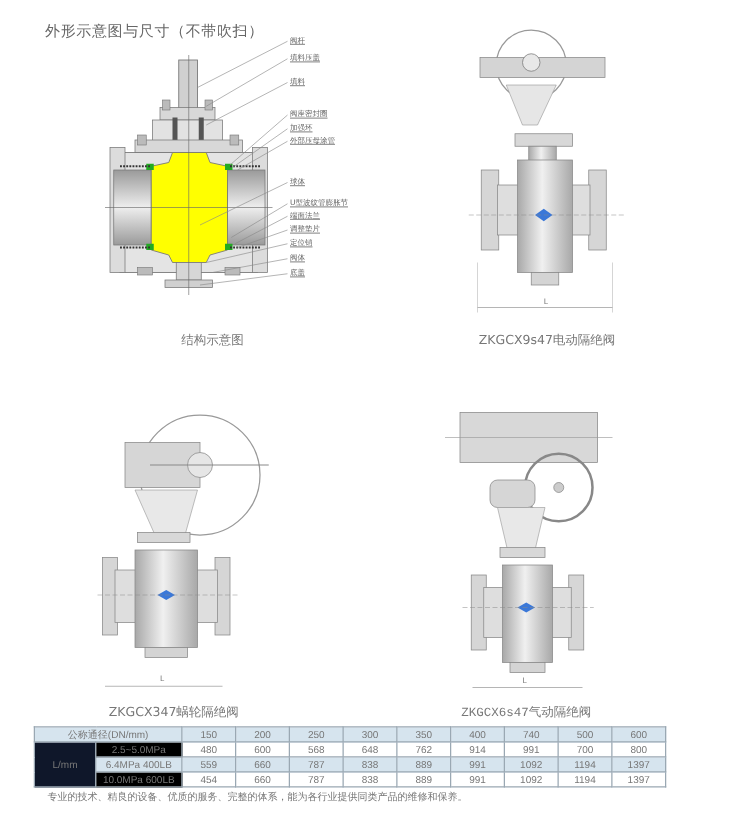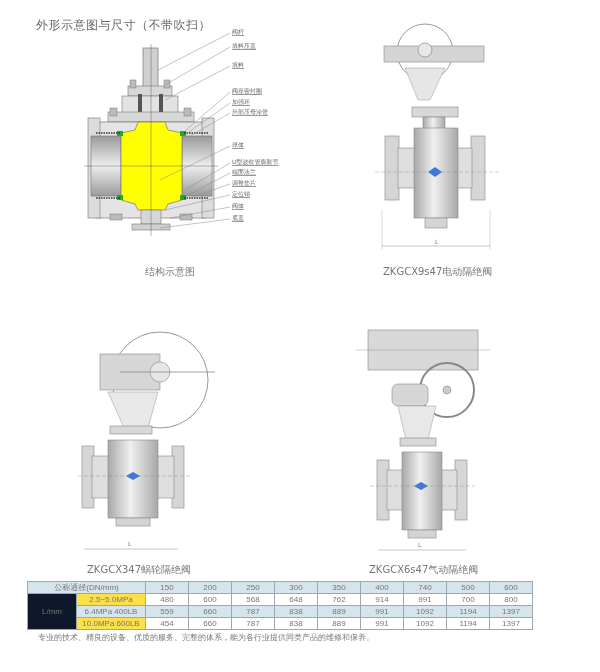--- a/index.html
+++ b/index.html
@@ -8,21 +8,21 @@
   .title { left:36px; top:17px; font-size:12px; color:#666; letter-spacing:0.5px; }
   .caption { font-size:10px; color:#777; white-space:nowrap; }
   .label { font-size:6px; color:#666; white-space:nowrap; text-decoration:underline; text-decoration-color:#999; }
   svg { position:absolute; overflow:visible; }
   table.dims { position:absolute; left:27px; top:581px; border-collapse:collapse; font-size:8px; color:#777; font-family:"Liberation Sans", sans-serif; }
   table.dims td { border:1px solid #9aa8b3; height:11px; padding:0 2px; text-align:center; }
   table.dims tr.hl td { background:#d6e4ee; }
   table.dims td.dn { width:38px; }
   table.dims td.side { background:#0f172a; width:44px; }
   table.dims td.sub { width:64px; }
-  table.dims td.hdr { background:#fde047; }
+  table.dims td.hdr { background:#000000; }
   .footer { left:38px; top:632px; font-size:8px; color:#777; white-space:nowrap; }
 </style>
 </head>
 <body>
 
 <div class="abs title">外形示意图与尺寸（不带吹扫）</div>
 
 <div>
   <svg width="600" height="672" style="left:0;top:0;">
 
@@ -169,21 +169,21 @@
     <rect x="455" y="460" width="12" height="60" fill="#d6d6d6" stroke="#888" stroke-width="0.6"></rect>
     <rect x="387" y="470" width="20" height="40" fill="#dedede" stroke="#888" stroke-width="0.6"></rect>
     <rect x="437" y="470" width="20" height="40" fill="#dedede" stroke="#888" stroke-width="0.6"></rect>
     <rect x="402" y="452" width="40" height="78" fill="url(#bodyG)" stroke="#888" stroke-width="0.6"></rect>
     <path d="M414,486 L421,482 L428,486 L421,490 Z" fill="#3b78d8"></path>
     <rect x="408" y="530" width="28" height="8" fill="#d4d4d4" stroke="#888" stroke-width="0.6"></rect>
     <line x1="370" y1="486" x2="475" y2="486" stroke="#888" stroke-width="0.4" stroke-dasharray="4,2"></line>
     <line x1="378" y1="550" x2="466" y2="550" stroke="#888" stroke-width="0.5"></line>
   </svg>
   <div class="abs caption" style="left:418px;top:541px;font-size:6px;">L</div>
-  <div class="abs caption" style="left:369px;top:563px;">ZKGCX6s47气动隔绝阀</div>
+  <div class="abs caption" style="left:369px;top:563px;font-family:Liberation Mono, monospace;">ZKGCX6s47气动隔绝阀</div>
 </div>
 
 <table class="dims">
   <tbody>
       <tr class="hl">
     <td colspan="2" class="hdr">公称通径(DN/mm)</td>
     <td class="dn">150</td>
     <td class="dn">200</td>
     <td class="dn">250</td>
     <td class="dn">300</td>

